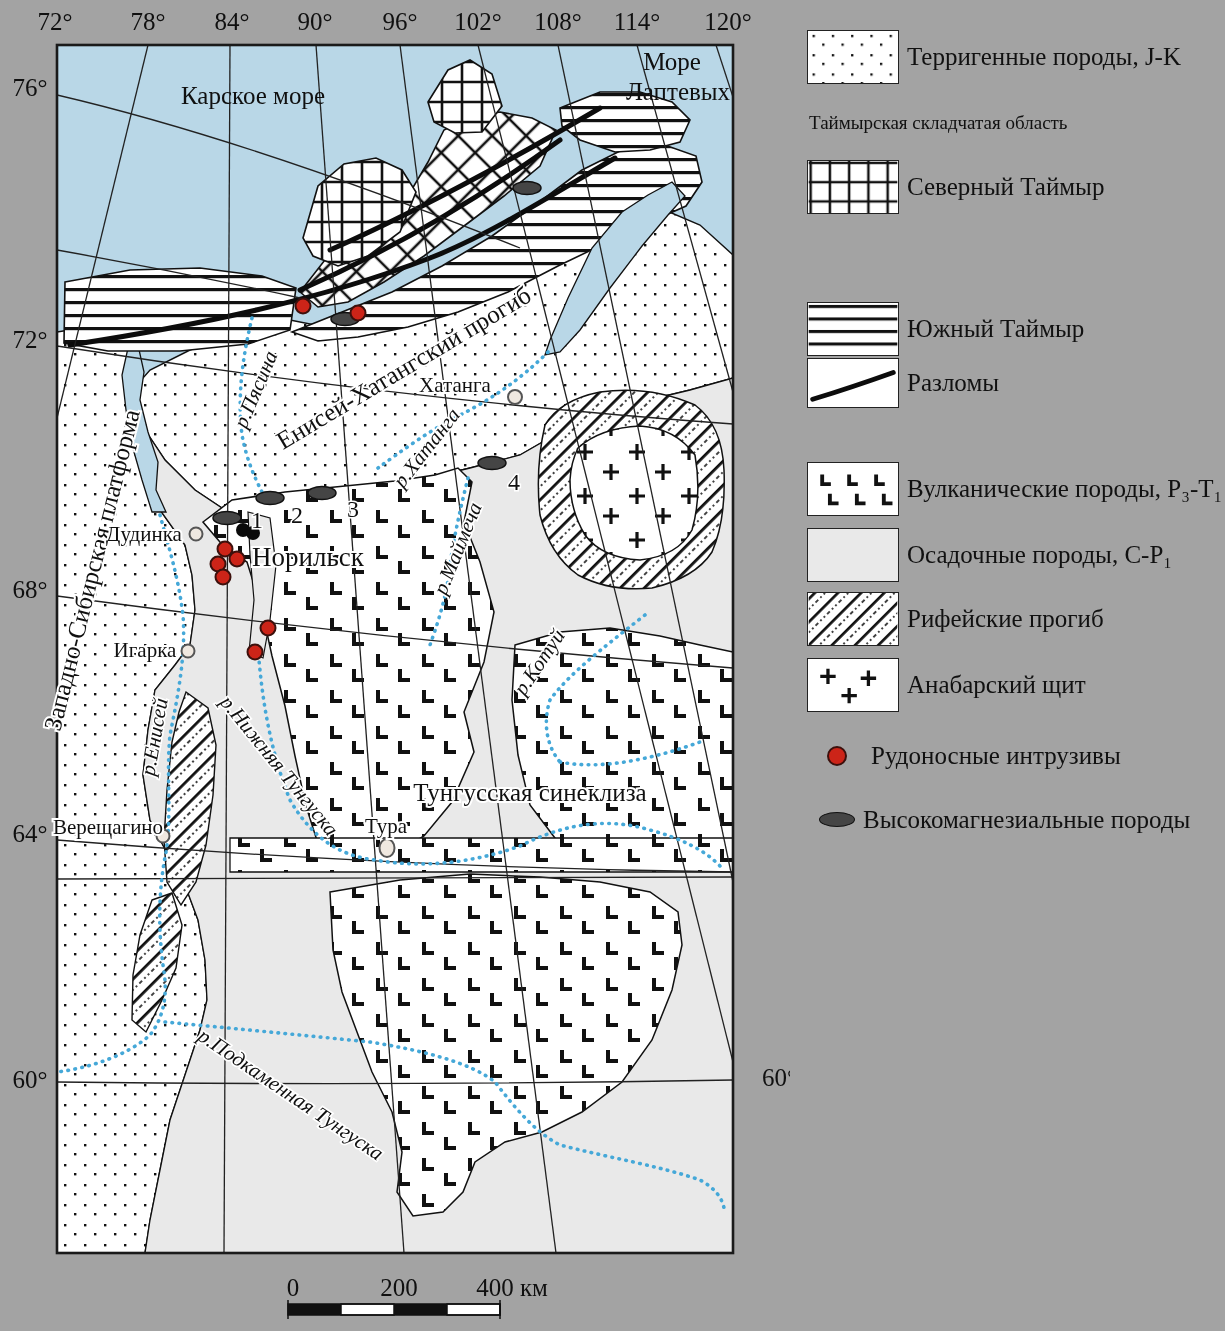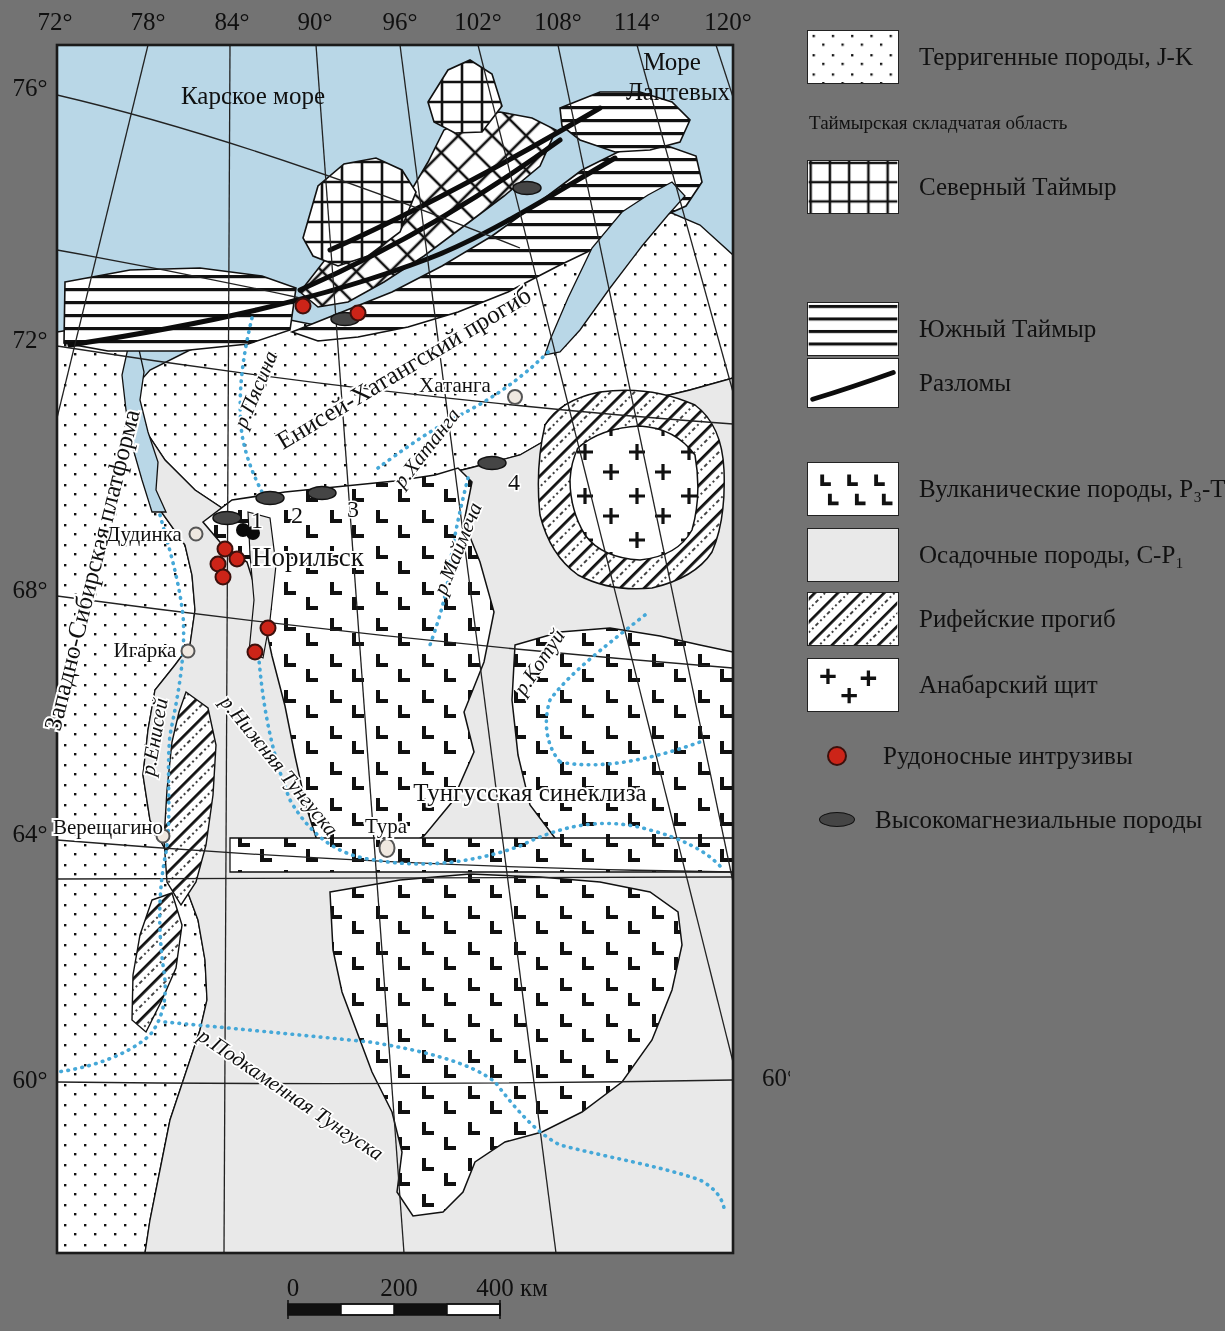--- a/index.html
+++ b/index.html
@@ -1,20 +1,20 @@
 <!DOCTYPE html>
 <html><head>
 <meta charset="utf-8">
 <style>
   html,body{margin:0;padding:0;background:#ffffff;}
   body{width:1225px;height:1331px;position:relative;font-family:"Liberation Serif","DejaVu Serif",serif;color:#111;}
-  #stage{position:absolute;left:0;top:0;width:1225px;height:1331px;background:#737373;overflow:hidden;}
+  #stage{position:absolute;left:0;top:0;width:1225px;height:1331px;background:#a3a3a3;overflow:hidden;}
   #mapwrap{position:absolute;left:0;top:0;width:790px;height:1331px;}
   #legend{position:absolute;left:795px;top:0;width:430px;height:1331px;}
-  .leg-item{position:absolute;left:12px;display:flex;align-items:center;gap:20px;}
+  .leg-item{position:absolute;left:12px;display:flex;align-items:center;gap:8px;}
   .leg-swatch{width:92px;height:54px;border:1.6px solid #222;background:#fff;flex:0 0 auto;box-sizing:border-box;}
   .leg-swatch svg{display:block;width:100%;height:100%;}
   .leg-label{font-size:25px;line-height:1.1;white-space:nowrap;}
   .leg-header{position:absolute;left:14px;font-size:19px;white-space:nowrap;}
   .sym-dot{width:20px;height:20px;border-radius:50%;background:#cc2418;border:2px solid #3c100c;box-sizing:border-box;margin-left:20px;flex:0 0 auto;}
   .sym-ellipse{width:36px;height:15px;border-radius:50%;background:#454545;border:1.5px solid #111;box-sizing:border-box;margin-left:12px;flex:0 0 auto;}
   text{font-family:"Liberation Serif","DejaVu Serif",serif;fill:#101010;}
   .lonlab,.latlab{font-size:25px;}
   .sealab{font-size:25px;}
   .citylab{font-size:21px;paint-order:stroke;stroke:#fff;stroke-width:4px;}

